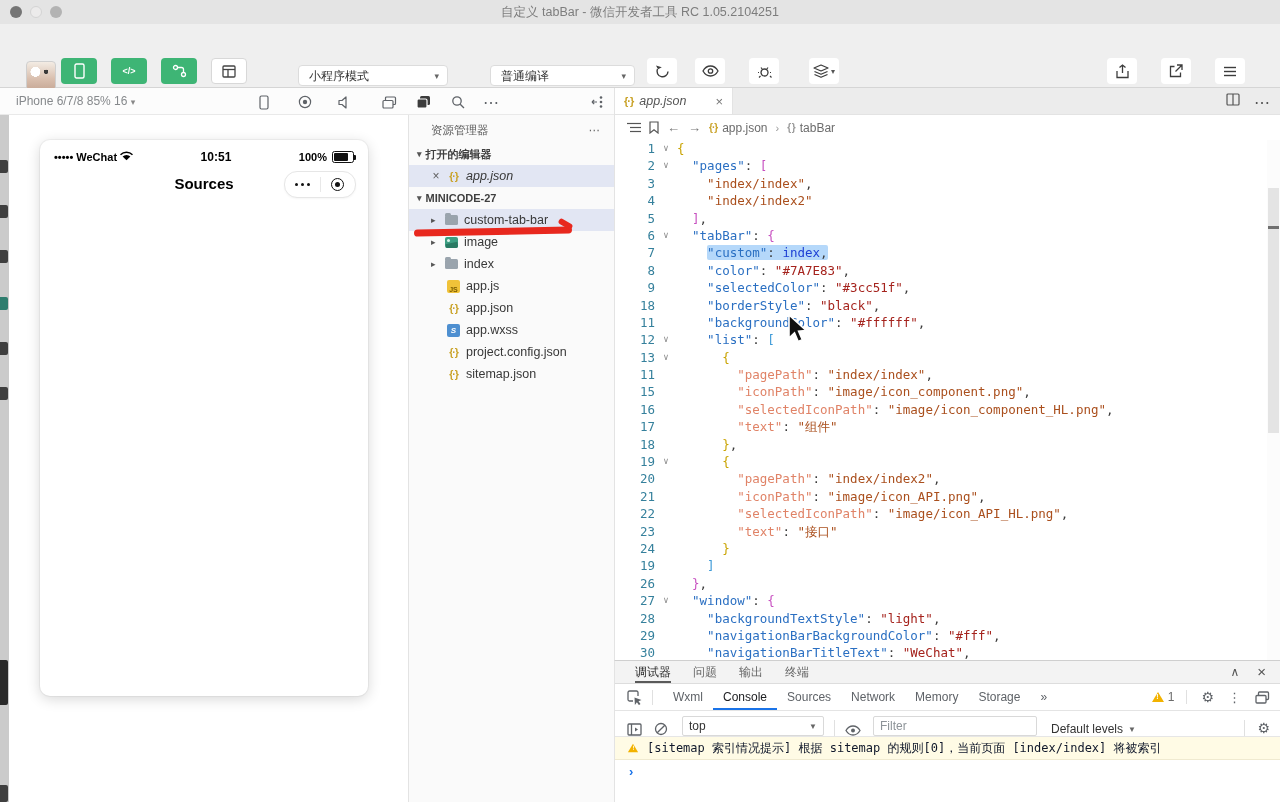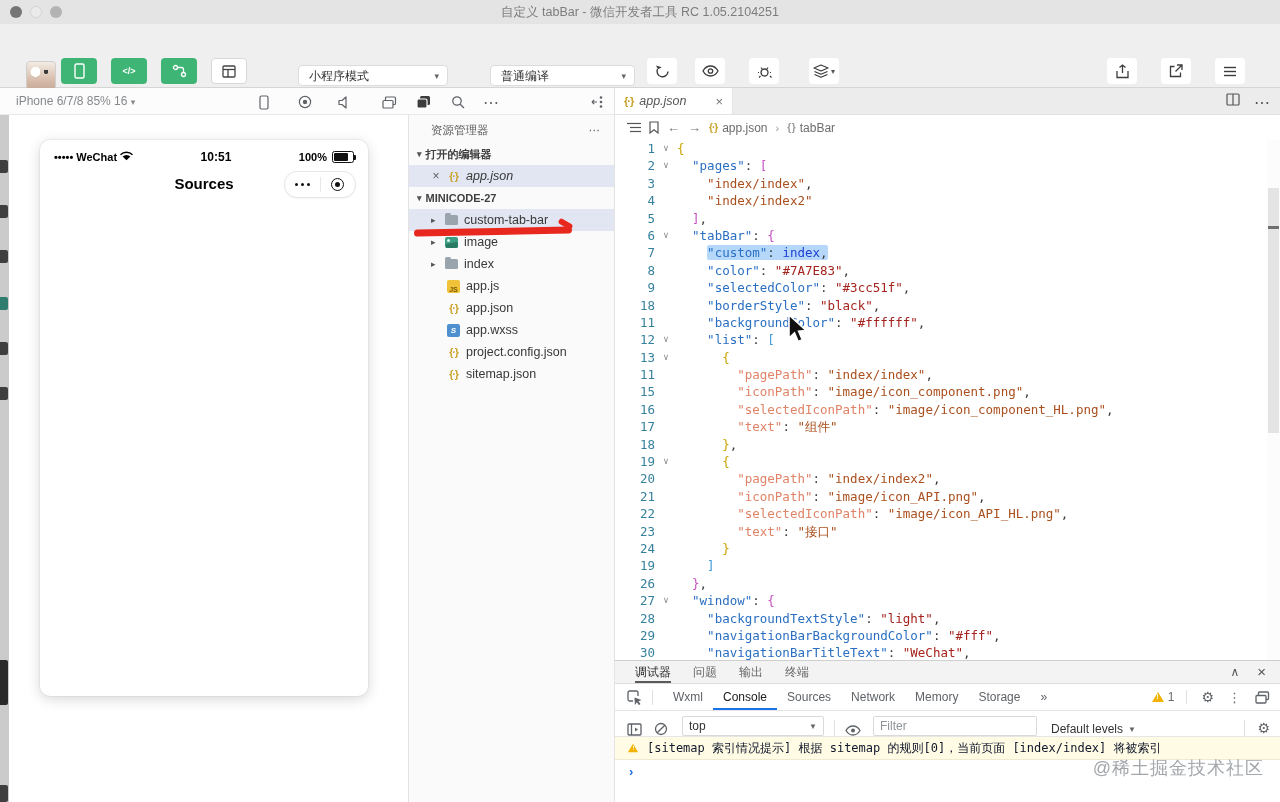--- a/index.html
+++ b/index.html
@@ -743,14 +743,13 @@
     </div>
     <div class="warnrow">
       <span class="wtri"></span>
       <span>[sitemap 索引情况提示] 根据 sitemap 的规则[0]，当前页面 [index/index] 将被索引</span>
     </div>
     <div class="promptrow">
       <span class="prompt">›</span>
     </div>
   </div>
 
-  <div class="watermark">@稀土掘金技术社区</div>
 </div>
 
 </body></html>

